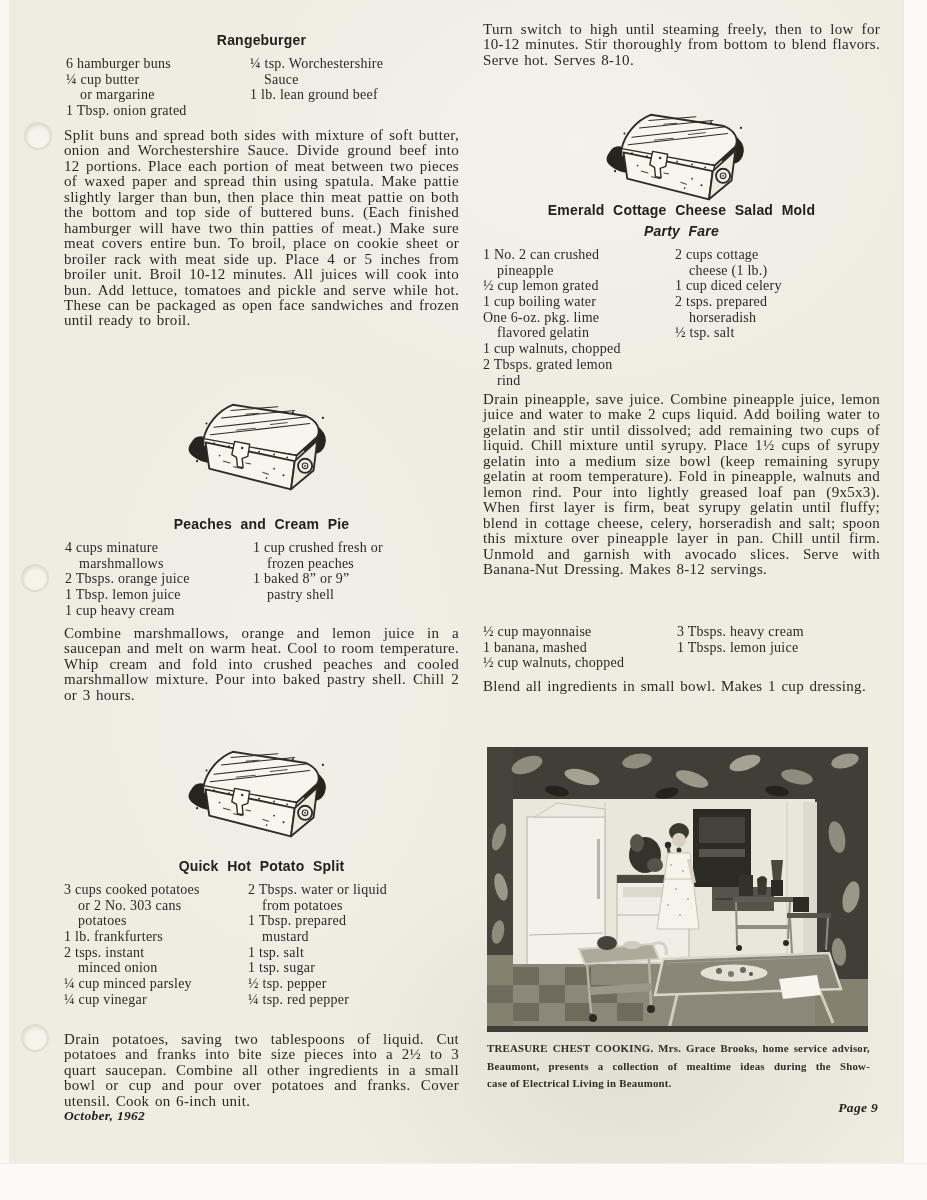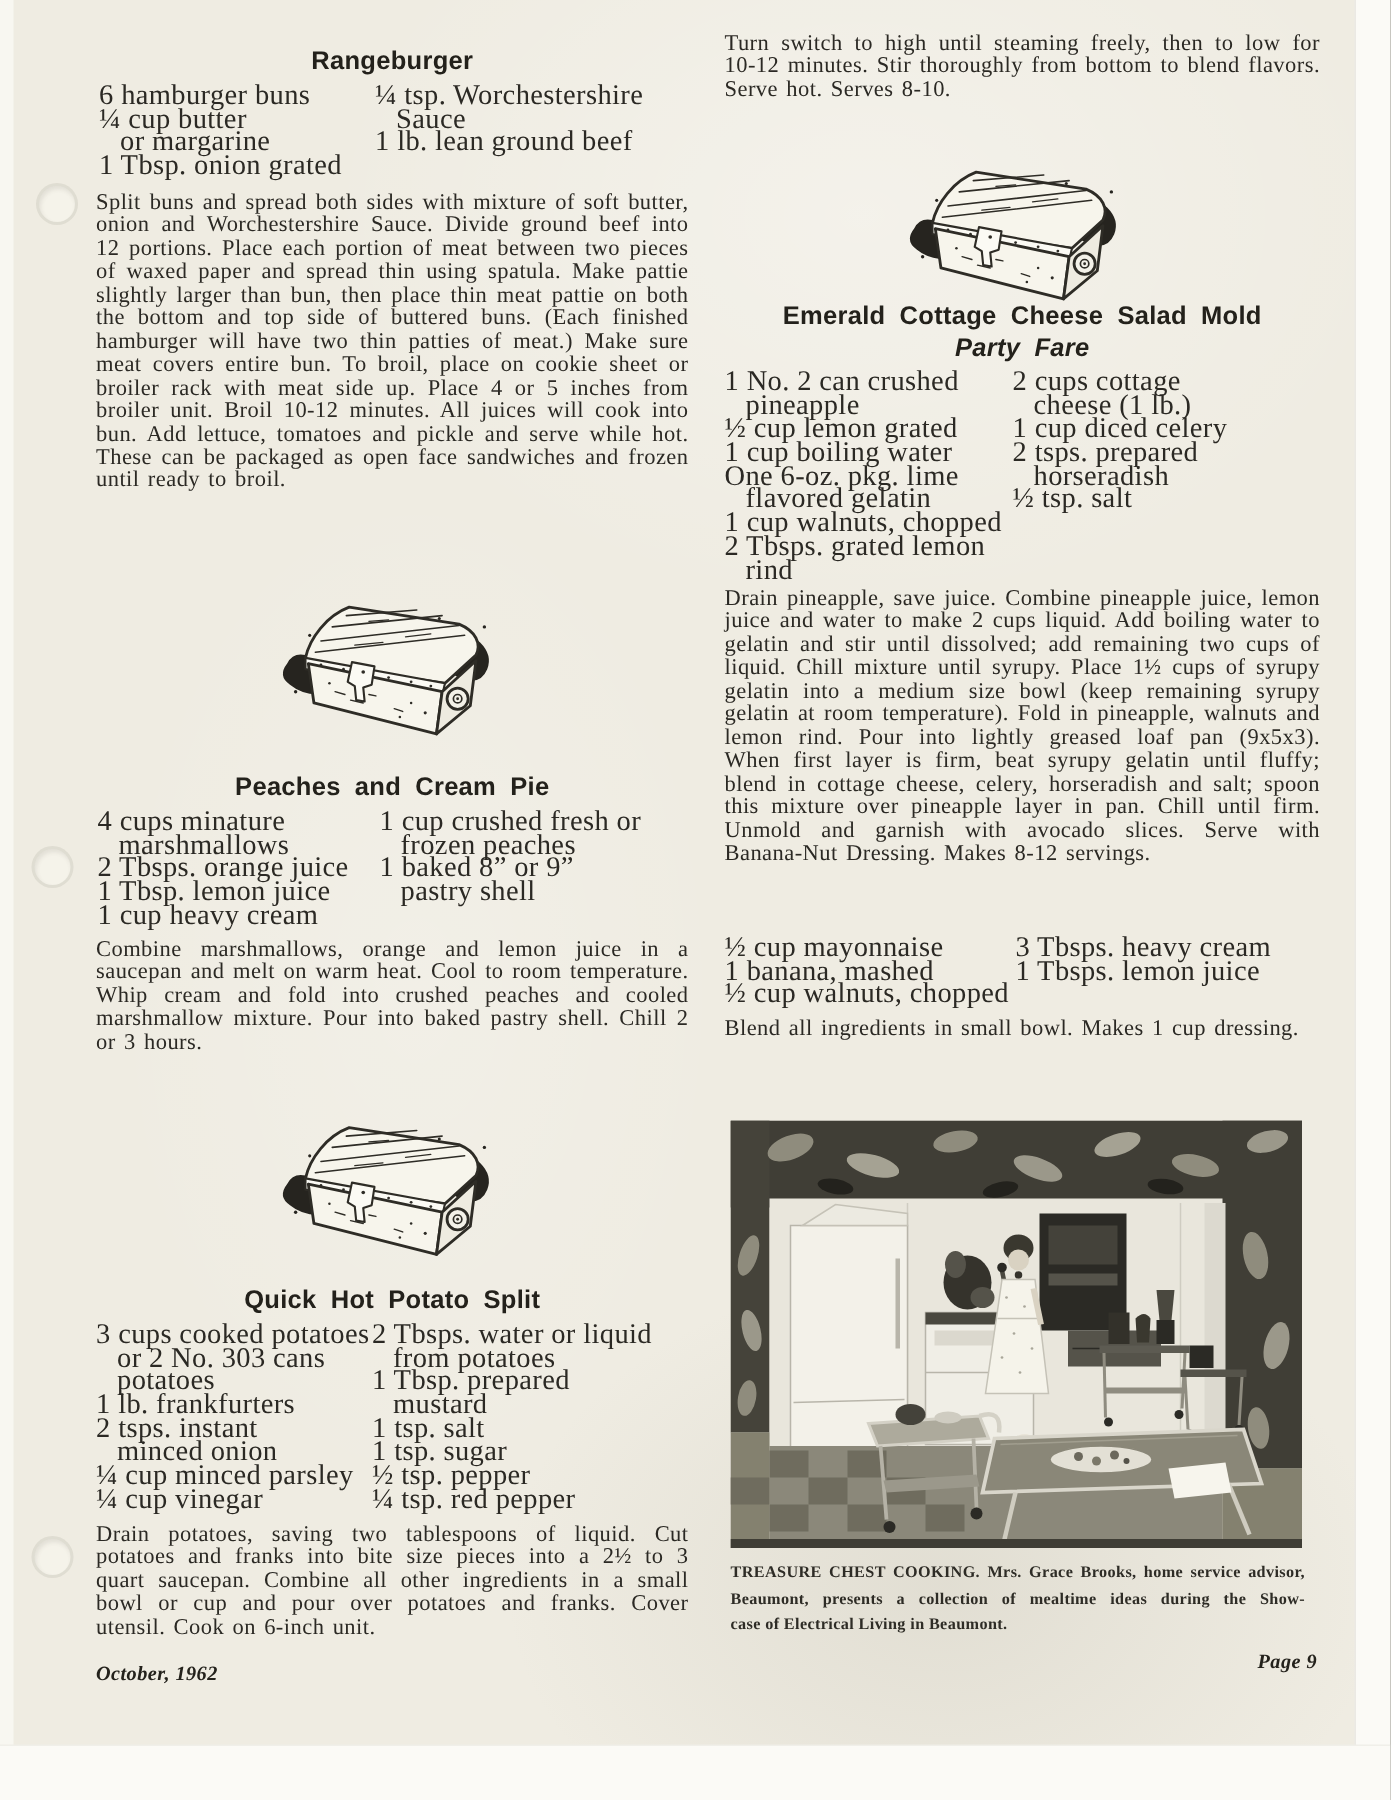--- a/index.html
+++ b/index.html
@@ -13,25 +13,25 @@
       #efece2;
   }
   .edge-left{position:absolute;left:0;top:0;width:9px;height:100%;background:#f8f7f1;}
   .edge-right{position:absolute;left:903px;top:0;width:24px;height:100%;background:#fbfaf6;border-left:1px solid rgba(120,112,95,0.12);}
   .edge-bottom{position:absolute;left:0;top:1163px;width:100%;height:37px;background:#fbfaf6;border-top:1px solid rgba(120,112,95,0.08);}
   .hole{position:absolute;width:24px;height:24px;border-radius:50%;background:#f5f3ea;
     box-shadow:0 0 0 2px rgba(90,85,70,0.10), inset 1px 2px 3px rgba(90,85,70,0.12);}
   .blk{position:absolute;}
   h2.rtitle{
     margin:0 0 5px 0;font-family:"Liberation Sans","DejaVu Sans",sans-serif;font-weight:bold;
-    font-size:17px;line-height:21px;letter-spacing:0.2px;word-spacing:4.5px;text-align:center;color:#23211b;
+    font-size:14px;line-height:21px;letter-spacing:0.2px;word-spacing:4.5px;text-align:center;color:#23211b;
   }
   h2.rtitle .t2{display:block;font-style:italic;}
   .ing-wrap{position:relative;}
-  .ing-col{position:absolute;top:0;font-size:19px;line-height:15.7px;letter-spacing:0.25px;white-space:nowrap;}
+  .ing-col{position:absolute;top:0;font-size:14px;line-height:15.7px;letter-spacing:0.25px;white-space:nowrap;}
   .ing-line{height:15.7px;}
   .ing-line.cont{padding-left:14px;}
   p.bodytxt{
     margin:0;font-size:15px;line-height:15.45px;text-align:justify;
     letter-spacing:0.3px;word-spacing:1.5px;color:#2b2924;
   }
   .chest{position:absolute;}
   .photo{position:absolute;display:block;}
   .cap{position:absolute;}
   .cap .ing-line{
@@ -155,21 +155,21 @@
           <div class="ing-line">2 Tbsps. water or liquid</div>
           <div class="ing-line cont">from potatoes</div>
           <div class="ing-line">1 Tbsp. prepared</div>
           <div class="ing-line cont">mustard</div>
           <div class="ing-line">1 tsp. salt</div>
           <div class="ing-line">1 tsp. sugar</div>
           <div class="ing-line">½ tsp. pepper</div>
           <div class="ing-line">¼ tsp. red pepper</div>
         </div>
     </div>
-    <p class="bodytxt" style="margin-top:8px">Drain potatoes, saving two tablespoons of liquid. Cut potatoes and franks into bite size pieces into a 2½ to 3 quart saucepan.  Combine all other ingredients in a small bowl or cup and pour over potatoes and franks.  Cover utensil.  Cook on 6-inch unit.</p>
+    <p class="bodytxt" style="margin-top:24px">Drain potatoes, saving two tablespoons of liquid. Cut potatoes and franks into bite size pieces into a 2½ to 3 quart saucepan.  Combine all other ingredients in a small bowl or cup and pour over potatoes and franks.  Cover utensil.  Cook on 6-inch unit.</p>
   </section>
 
   <div class="footer" style="left:64px;top:1108px">October, 1962</div>
 
   <p class="bodytxt blk" style="left:483px;top:22px;width:397px">Turn switch to high until steaming freely, then to low for 10-12 minutes.  Stir thoroughly from bottom to blend flavors.  Serve hot.  Serves 8-10.</p>
 
   <svg class="chest" style="left:598px;top:96px" width="160" height="108" viewBox="0 0 170 115">
       <use href="#chest"></use>
     </svg>
 

